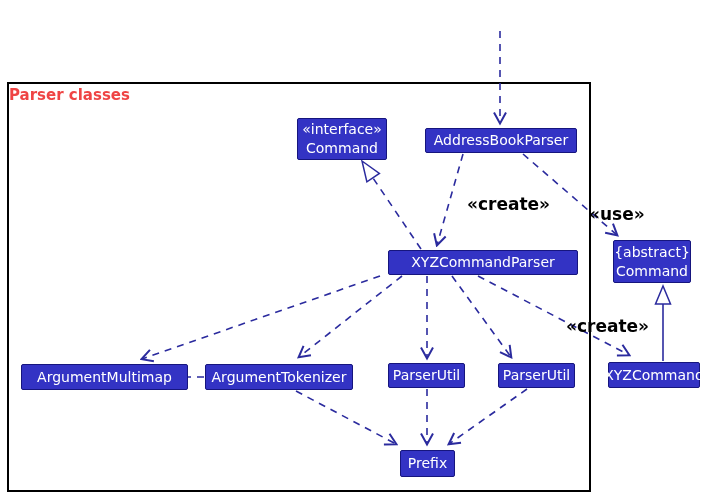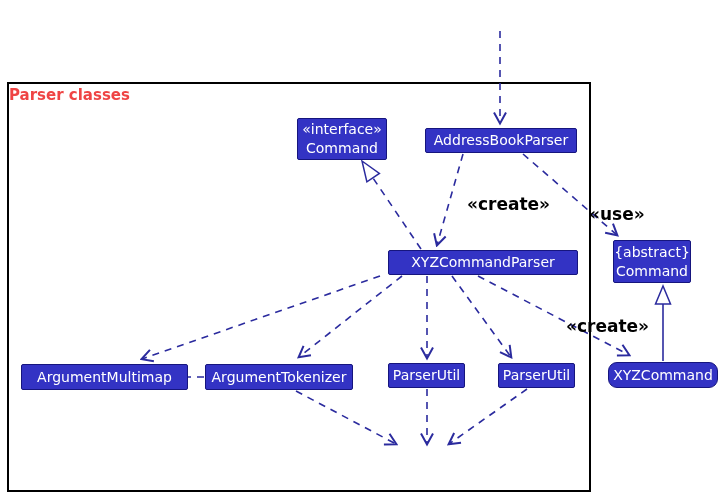--- a/index.html
+++ b/index.html
@@ -151,22 +151,25 @@
   </div>
 
   <div class="cls" style="left:388px; top:363px; width:77px; height:25px;">
     <span>ParserUtil</span>
   </div>
 
   <div class="cls" style="left:498px; top:363px; width:77px; height:25px;align-items:center;">
     <span>ParserUtil</span>
   </div>
 
-  <div class="cls" style="left:608px; top:362px; width:110px; height:26px;border-radius:9px;">
+  <div class="cls" style="left:608px; top:362px; width:92px; height:26px;">
     <span>XYZCommand</span>
   </div>
 
+  <div class="cls" style="left:400px; top:450px; width:55px; height:27px;">
+    <span>Prefix</span>
+  </div>
 
   <div class="edge-label" style="left:467px; top:194px;">«create»</div>
   <div class="edge-label" style="left:589px; top:194px;margin-top:10px;">«use»</div>
   <div class="edge-label" style="left:566px; top:316px;">«create»</div>
 
 </div>
 
 </body></html>

